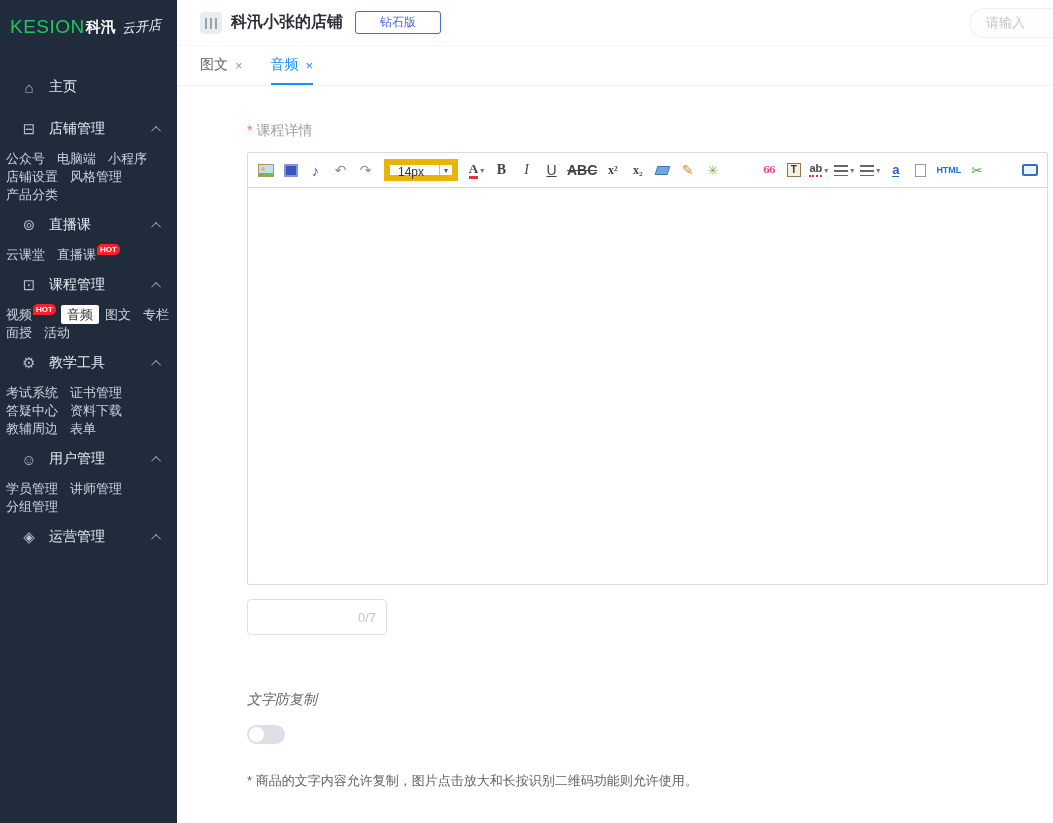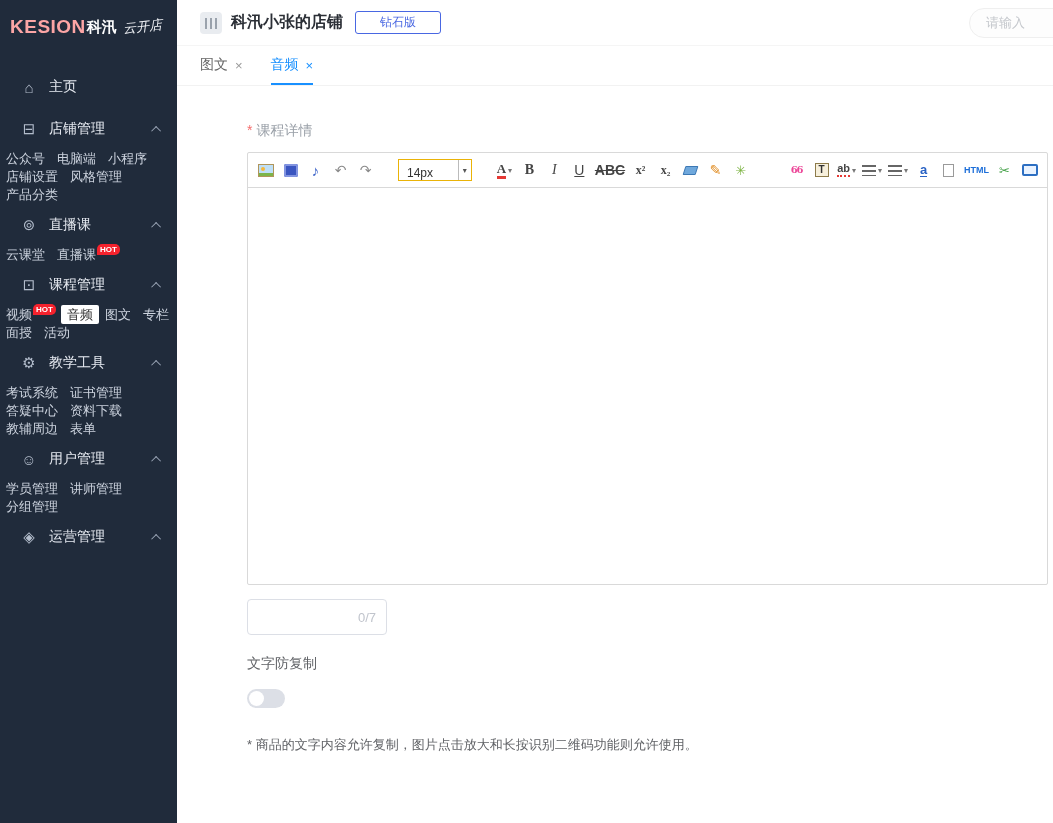--- a/index.html
+++ b/index.html
@@ -2,21 +2,21 @@
 <html><head>
 <meta charset="utf-8">
 <style>
   * { box-sizing: border-box; margin: 0; padding: 0; }
   html,body { width:1053px; height:823px; overflow:hidden; background:#fff;
     font-family:"Liberation Sans","DejaVu Sans",sans-serif; }
 
   
   .sidebar { position:fixed; left:0; top:0; bottom:0; width:177px; background:#202b3b; color:#dfe4ec; z-index:5; }
   .logo { height:54px; display:flex; align-items:center; padding:0 10px; }
-  .logo-en { font-weight:bold; font-size:19px; color:#fca5a5; letter-spacing:.5px; }
+  .logo-en { font-weight:normal; font-size:19px; color:#22c55e; letter-spacing:.5px; }
   .logo-cn { font-size:15px; color:#fff; font-weight:bold; margin-left:1px; }
   .logo-script { font-style:italic; font-size:13px; margin-left:6px; color:#f2f4f8;
     font-family:"DejaVu Serif",serif; transform:rotate(-6deg); }
   .menu { padding-top:12px; font-size:14px; }
   .menu-item, .group-header { display:flex; align-items:center; height:42px; padding:0 16px 0 20px; cursor:pointer; }
   .mi-icon { width:18px; margin-right:11px; font-size:15px; color:#b3bdcc; text-align:center; }
   .mi-label { flex:1; color:#e6eaf1; }
   .chevron { width:7px; height:7px; border-left:1.5px solid #98a3b4; border-top:1.5px solid #98a3b4;
     transform:rotate(45deg) translateY(2px); }
   .sub-grid { display:grid; grid-template-columns:64px auto; padding:4px 0 12px 18px; row-gap:11px; font-size:13px; }
@@ -90,31 +90,31 @@
   .tb-ol .g, .tb-ul .g { width:14px; height:11px;
     background:repeating-linear-gradient(180deg,#666 0 2px,transparent 2px 5px); }
   .tb-anchor { color:#2962c4; font-weight:bold; font-size:13px; }
   .tb-anchor .g { border-bottom:1px solid #2962c4; }
   .tb-page .g { width:11px; height:13px; border:1px solid #9a9a9a; background:#fff; }
   .tb-html { color:#1e6fd9; font-weight:bold; font-size:9px; }
   .tb-cut { color:#43a047; font-size:13px; }
   .tb-screen { margin-left:auto; }
   .tb-screen .g { width:16px; height:12px; border:2px solid #2d6fc2; border-radius:2px; background:#eaf3ff; }
 
-  .fontsize-select { display:flex; align-items:flex-end; justify-content:space-between; width:74px; height:22px;
-    border:1px solid #eab308; background:#fff; margin:0 19px; padding-left:8px; font-size:12px; color:#333; cursor:pointer; }
+  .fontsize-select { display:flex; align-items:flex-start; justify-content:space-between; width:74px; height:22px;
+    border:6px solid #eab308; background:#fff; margin:0 5px; padding-left:8px; font-size:12px; color:#333; cursor:pointer; }
   .fs-caret { font-size:8px; color:#555; border-left:1px solid #bbb; padding:0 4px; height:100%;
     display:flex; align-items:center; }
 
   
   .sales-label { margin-top:42px; }
   .sales-input { margin-top:14px; width:140px; height:36px; border:1px solid #dcdfe6; border-radius:4px;
     display:flex; align-items:center; justify-content:flex-end; padding-right:10px; color:#c0c4cc;
     font-size:13px; background:#fff; cursor:text;padding-left:43px; }
-  .copy-label { margin-top:20px; }
+  .copy-label { margin-top:56px;font-style:italic; }
   .switch { margin-top:16px; width:38px; height:19px; border-radius:10px; background:#dcdfe6;
     position:relative; cursor:pointer; }
   .knob { position:absolute; left:2px; top:2px; width:15px; height:15px; border-radius:50%; background:#fff; }
   .note { margin-top:28px; font-size:13px; color:#606266; }
 
   [data-list] { display:contents; }
 </style>
 </head>
 <body>
 

